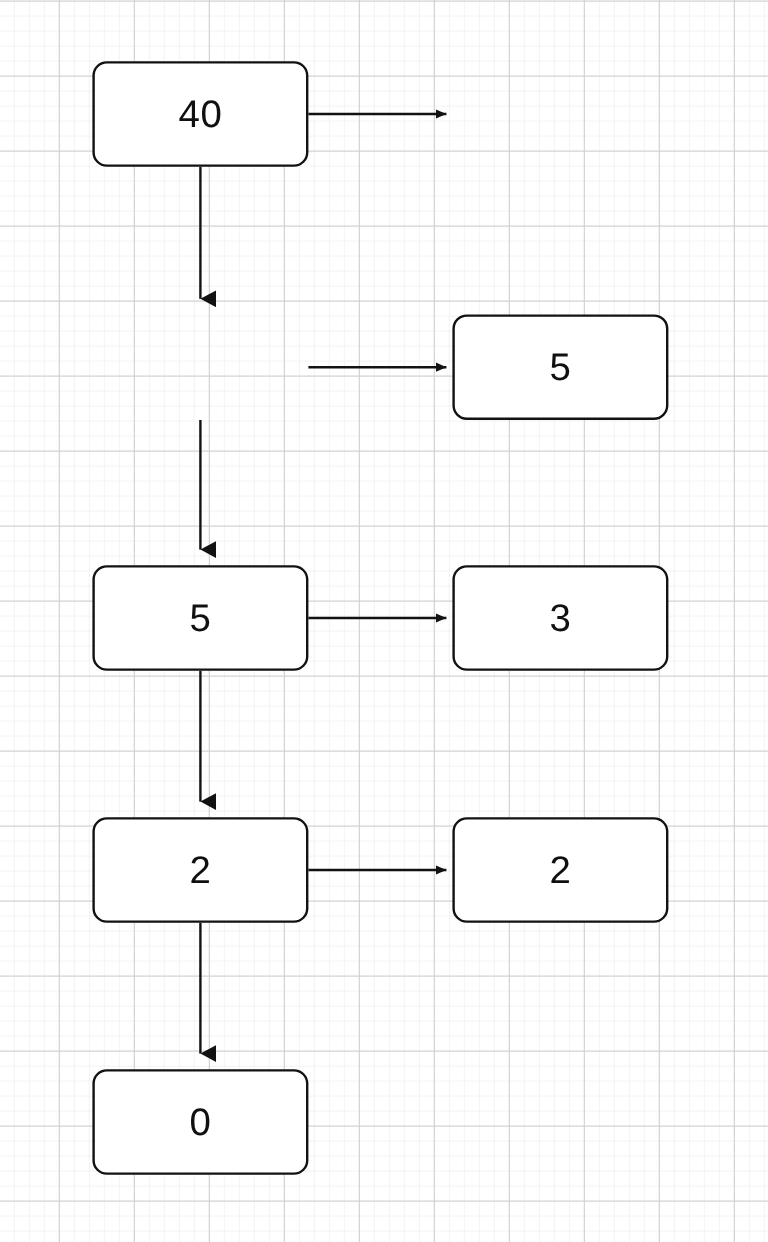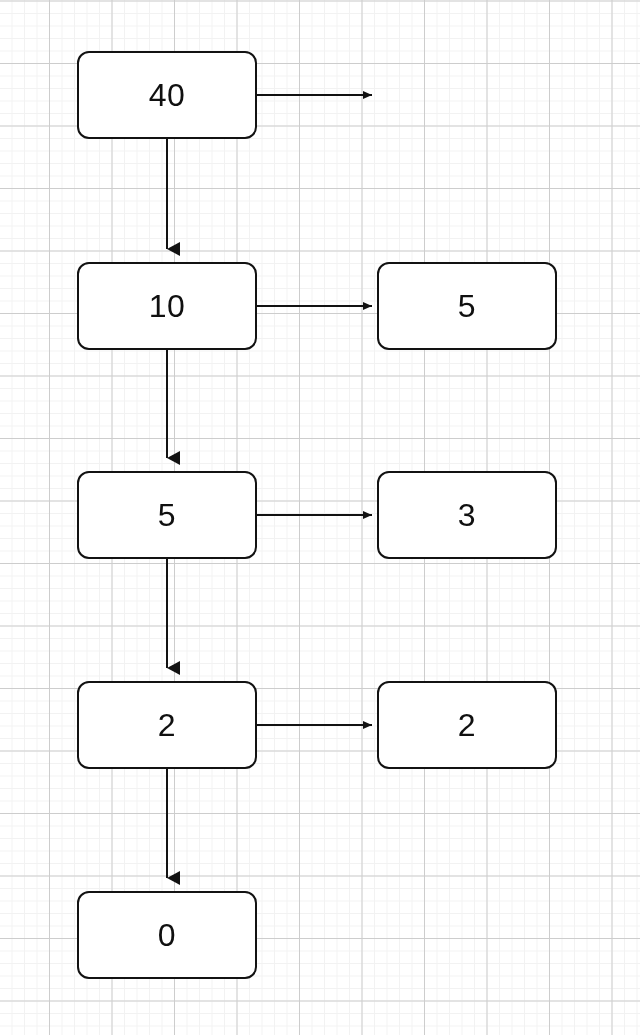--- a/index.html
+++ b/index.html
@@ -88,23 +88,20 @@
       <line x1="167" y1="350" x2="167" y2="458" stroke="#121212" stroke-width="2" marker-end="url(#arrow-down)"></line>
       <line x1="167" y1="559" x2="167" y2="668" stroke="#121212" stroke-width="2" marker-end="url(#arrow-down)"></line>
       <line x1="167" y1="769" x2="167" y2="878" stroke="#121212" stroke-width="2" marker-end="url(#arrow-down)"></line>
     </g>
   </svg>
 
   <div class="node-box" style="left:77px;  top:51px;">
     <span class="node-label">40</span>
   </div>
 
-  <div class="node-box" style="left:77px;  top:262px;">
-    <span class="node-label">10</span>
-  </div>
   <div class="node-box" style="left:377px; top:262px;">
     <span class="node-label">5</span>
   </div>
 
   <div class="node-box" style="left:77px;  top:471px;">
     <span class="node-label">5</span>
   </div>
   <div class="node-box" style="left:377px; top:471px;">
     <span class="node-label">3</span>
   </div>

